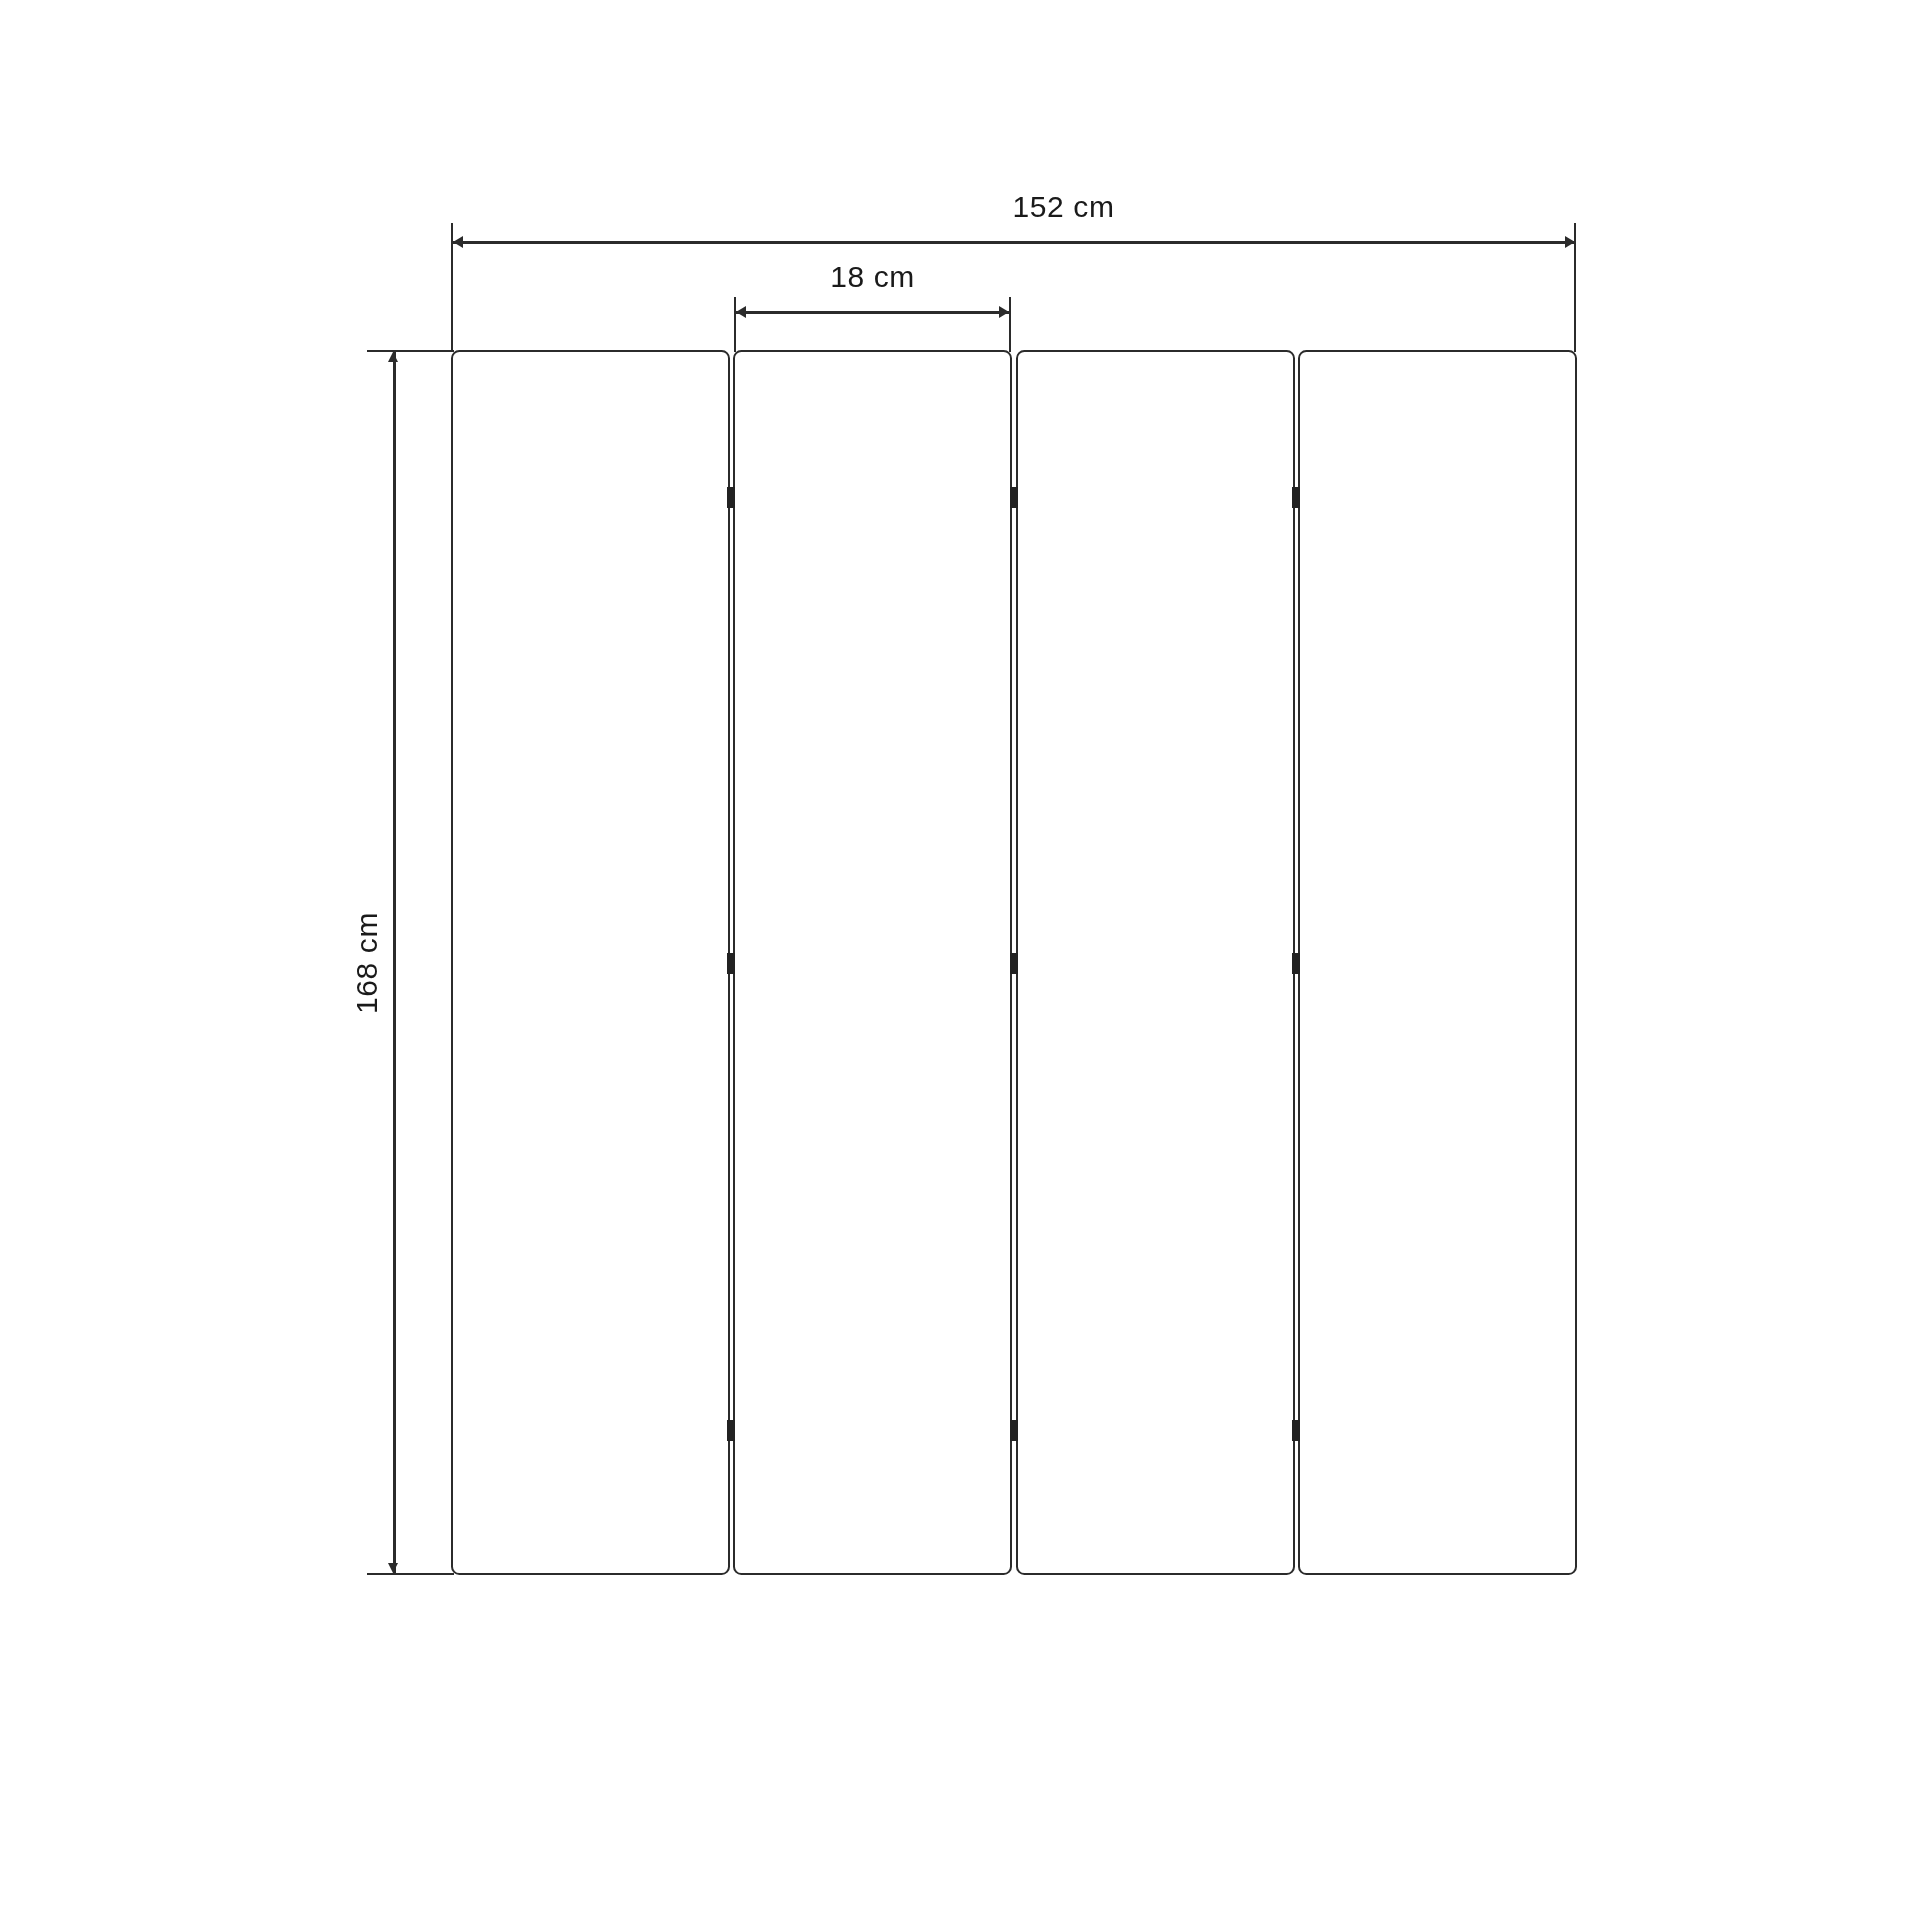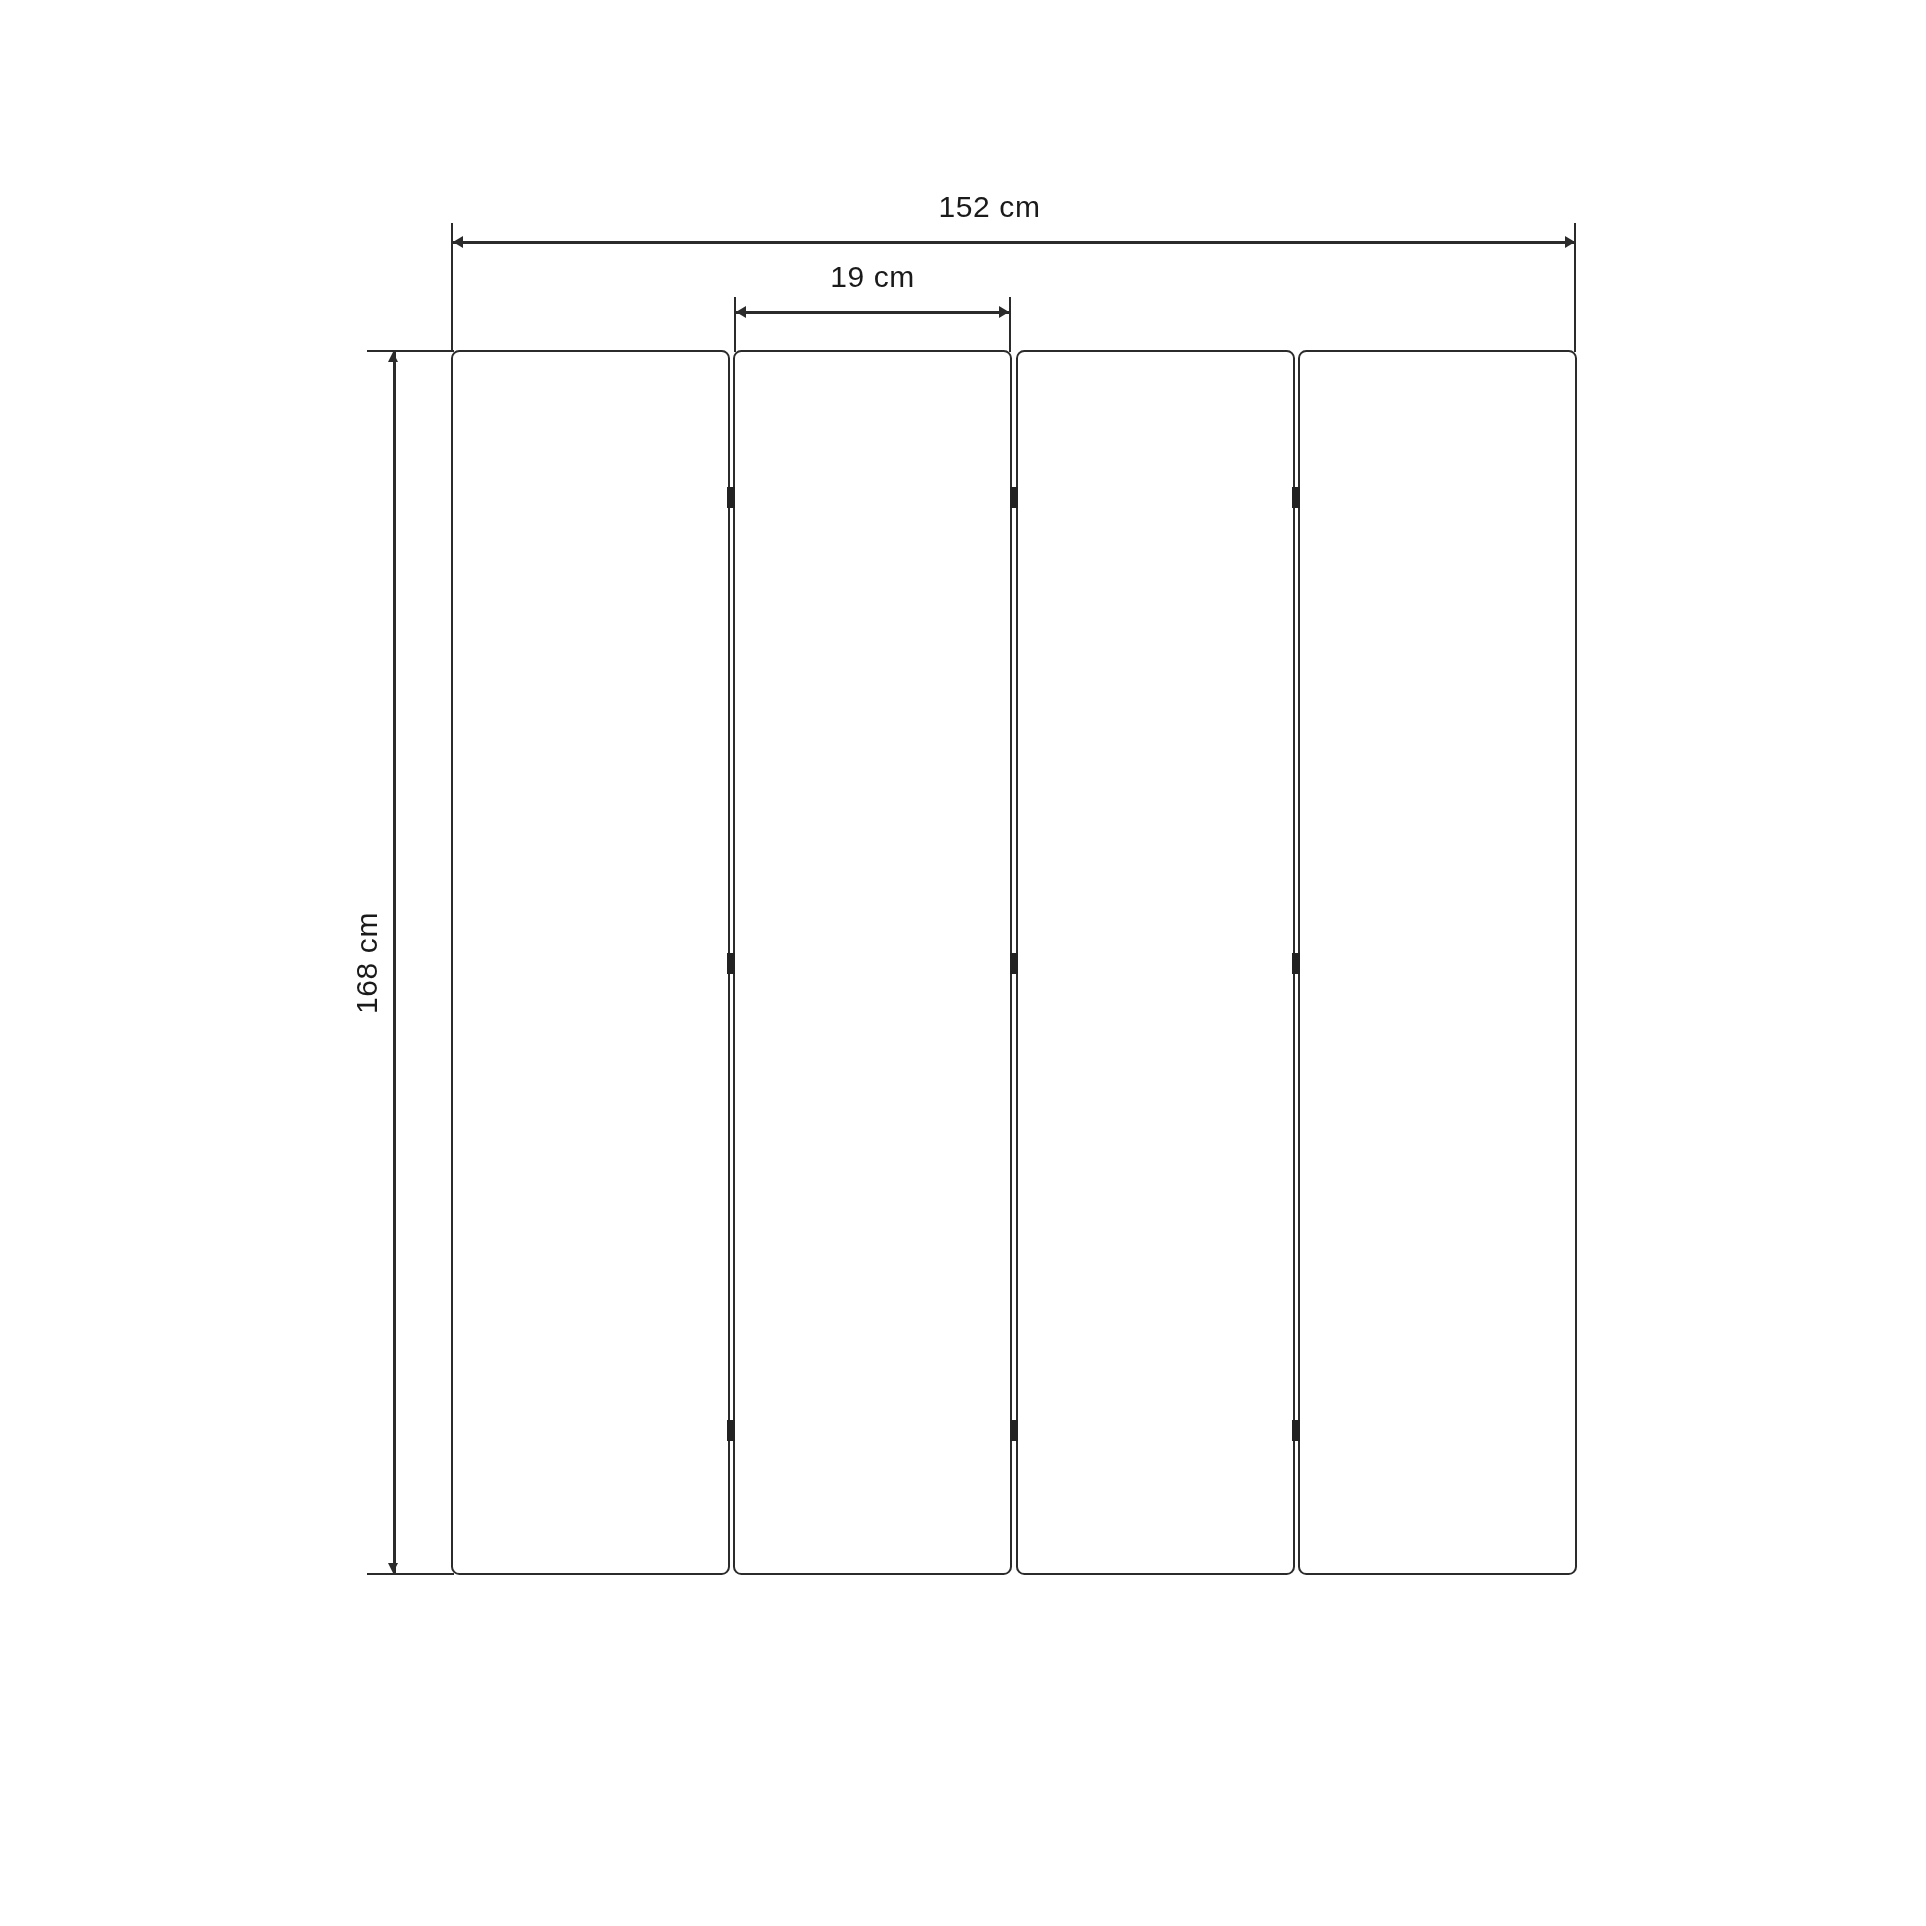--- a/index.html
+++ b/index.html
@@ -78,28 +78,28 @@
       <div class="hinge" style="left: 1292px; top: 487px;"></div>
       <div class="hinge" style="left: 1292px; top: 953px;"></div>
       <div class="hinge" style="left: 1292px; top: 1420px;"></div>
     </div>
 
   <div class="ext v" style="left:451px;top:223px;height:129px;"></div>
   <div class="ext v" style="left:1574px;top:223px;height:129px;"></div>
   <div class="dim h" style="left:453px;top:241px;width:1122px;"></div>
   <div class="arr arr-l" style="left:453px;top:236px;"></div>
   <div class="arr arr-r" style="left:1565px;top:236px;"></div>
-  <div class="lbl" style="left:861px;top:192px;width:257px;">152 cm</div>
+  <div class="lbl" style="left:935px;top:192px;width:257px;">152 cm</div>
 
   <div class="ext v" style="left:734px;top:297px;height:55px;"></div>
   <div class="ext v" style="left:1009px;top:297px;height:55px;"></div>
   <div class="dim h" style="left:736px;top:311px;width:274px;"></div>
   <div class="arr arr-l" style="left:736px;top:306px;"></div>
   <div class="arr arr-r" style="left:999px;top:306px;"></div>
-  <div class="lbl" style="left:744px;top:262px;width:257px;">19 cm</div>
+  <div class="lbl" style="left:744px;top:262px;width:257px;">18 cm</div>
 
   <div class="ext h" style="left:367px;top:350px;width:87px;"></div>
   <div class="ext h" style="left:367px;top:1573px;width:87px;"></div>
   <div class="dim v" style="left:393px;top:352px;height:1221px;"></div>
   <div class="arr arr-u" style="left:388px;top:352px;"></div>
   <div class="arr arr-d" style="left:388px;top:1563px;"></div>
   <div class="lbl rot" style="left:367px;top:963px;">168 cm</div>
 
 </div>
 

